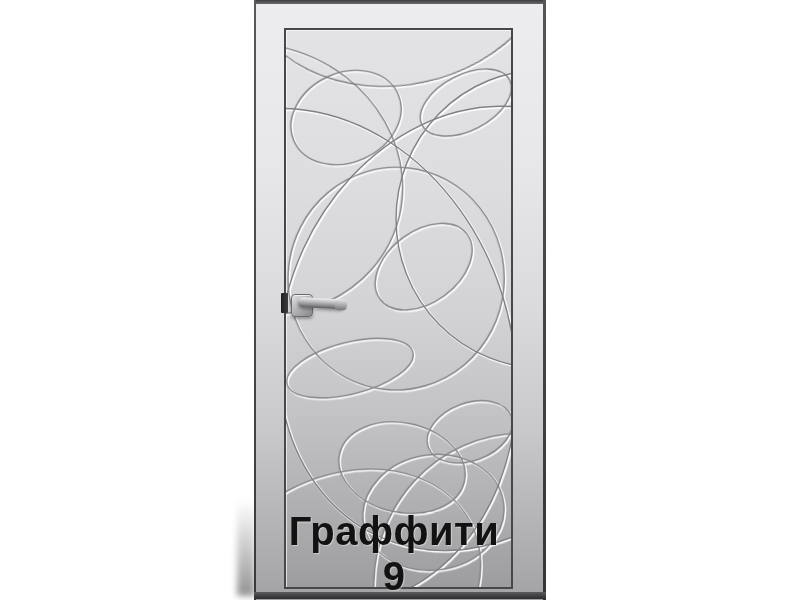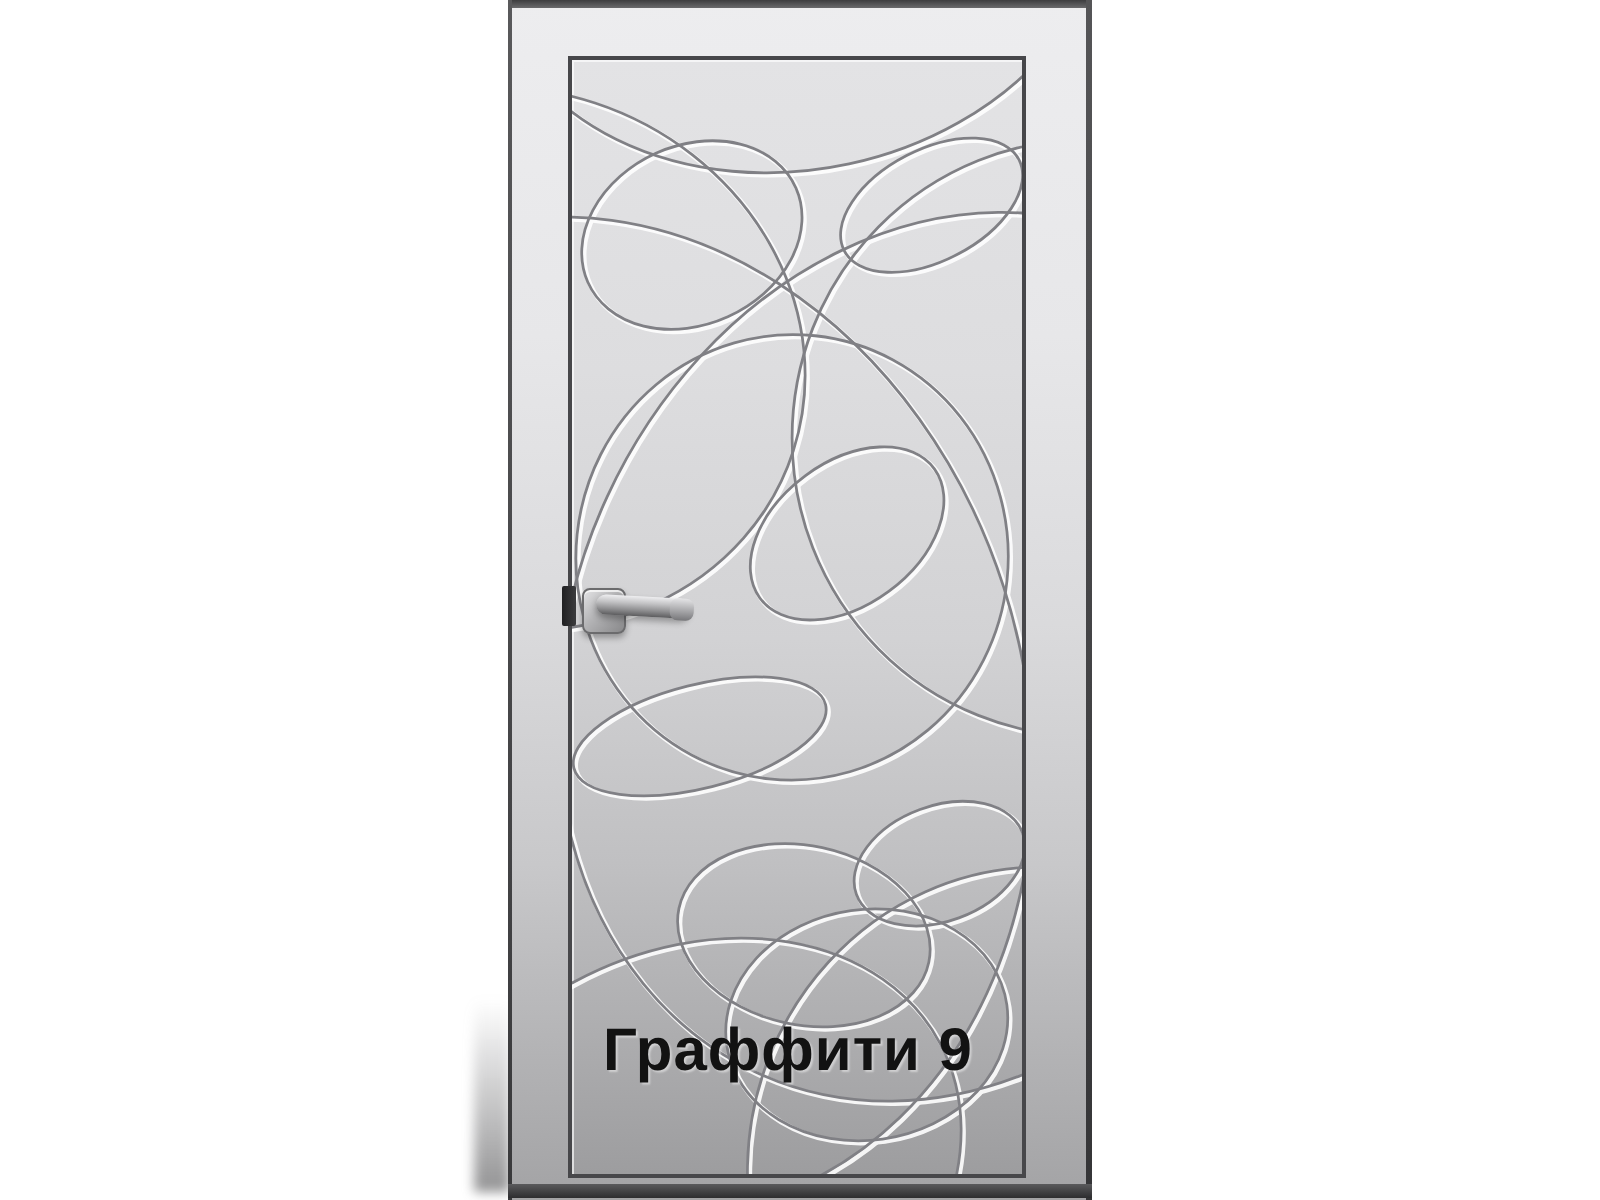--- a/index.html
+++ b/index.html
@@ -37,21 +37,21 @@
          box-shadow:0 2px 3px rgba(0,0,0,.3), inset 0 1px 0 rgba(255,255,255,.7);}
   .lever{position:absolute;left:44px;top:297px;width:47px;height:10px;
          border-radius:5px;transform:rotate(3deg);transform-origin:left center;
          background:linear-gradient(180deg,#eeeef0 0%,#c2c2c4 35%,#8e8e90 70%,#5d5d5f 100%);
          box-shadow:0 2px 3px rgba(0,0,0,.3);}
   .lever::after{content:"";position:absolute;right:-2px;top:0;width:12px;height:11px;
          border-radius:4px;background:linear-gradient(180deg,#e4e4e6,#77777a);}
 
   
   .caption{position:absolute;left:30px;top:509px;width:220px;text-align:center;
-         font-size:30px;font-weight:700;color:#121212;letter-spacing:.5px;
+         font-size:40px;font-weight:700;color:#121212;letter-spacing:.5px;
          text-shadow:1px 1px 1px rgba(255,255,255,.45);}
 
   
   .floor-shadow{position:absolute;left:237px;top:500px;width:18px;height:96px;
          background:linear-gradient(180deg,rgba(130,130,132,0) 0%,
                     rgba(120,120,122,.5) 65%,rgba(75,75,77,.6) 100%);
          filter:blur(3px);}
 </style>
 </head>
 <body>

